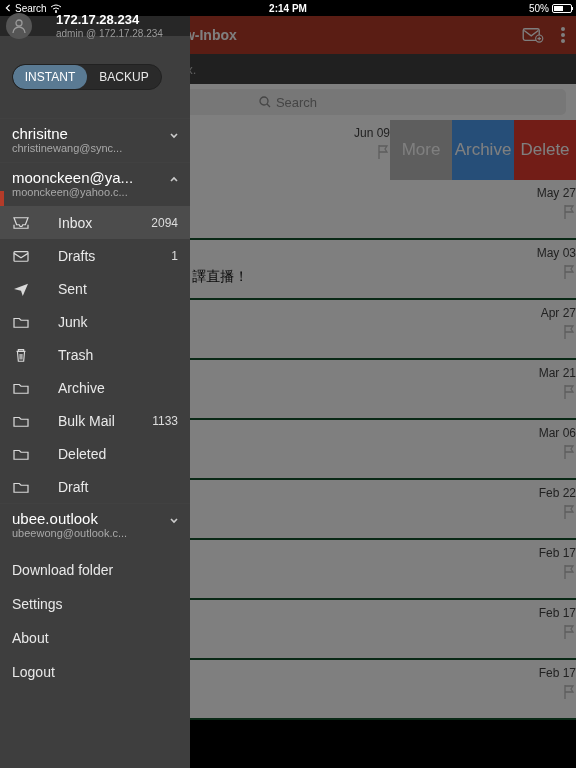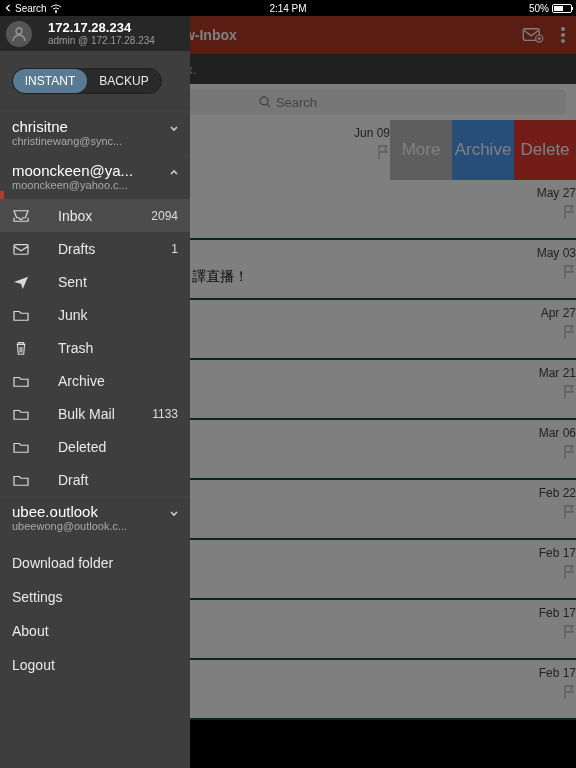--- a/index.html
+++ b/index.html
@@ -1,19 +1,19 @@
 <!DOCTYPE html>
 <html><head>
   <meta charset="utf-8">
   <style>
     *{margin:0;padding:0;box-sizing:border-box;font-family:-apple-system,Helvetica,Arial,sans-serif}
     html,body{width:576px;height:768px;overflow:hidden;background:#000}
     .status-bar{height:16px;background:#000;color:#fff;display:flex;align-items:center;justify-content:space-between;padding:0 4px;font-size:10px}
     .status-left,.status-right{display:flex;align-items:center;gap:3px}
-    .status-center{position:absolute;left:50%;transform:translateX(-50%);font-weight:400}
+    .status-center{position:absolute;left:50%;transform:translateX(-50%);font-weight:700}
     .wifi{display:inline-block;width:10px;height:8px}
     .batt{display:inline-block;width:20px;height:9px;border:1px solid #fff;border-radius:2px;position:relative}
     .batt::after{content:"";position:absolute;left:1px;top:1px;height:5px;width:9px;background:#fff}
     .batt::before{content:"";position:absolute;right:-2px;top:2px;width:1px;height:3px;background:#fff}
     .app{position:relative;width:576px;height:752px}
     .header{height:38px;background:#b43b29;display:flex;align-items:center;justify-content:space-between;padding:0 10px}
     .header-title{color:#fff;font-size:14px;font-weight:600}
     .header-icons{display:flex;align-items:center;gap:16px}
     .banner{height:30px;background:#414141;color:#b9b9b9;font-size:13px;display:flex;align-items:center;padding-left:10px}
     .search-wrap{height:36px;background:#fff;padding:5px 10px}
@@ -28,26 +28,26 @@
     .actions{display:flex}
     .action{width:62px;height:60px;display:flex;align-items:center;justify-content:center;color:#fff;font-size:17px}
     .a-more{background:#bcbcbc}
     .a-archive{background:#4d9df0}
     .a-delete{background:#e53a2f}
 
     
     .overlay{position:absolute;inset:0;background:rgba(0,0,0,.5)}
     .sidebar{position:absolute;top:0;left:0;width:190px;height:100%;background:#3e3e3e;color:#e9e9e9;font-size:14px;display:flex;flex-direction:column}
     .side-red{position:absolute;left:0;top:175px;width:4px;height:34px;background:#b43b29}
-    .sb-header{height:35px;background:#272727;display:flex;align-items:center;gap:16px;padding:0 6px}
+    .sb-header{height:20px;background:#272727;display:flex;align-items:center;gap:24px;padding:0 6px}
     .avatar{width:26px;height:26px;border-radius:50%;background:#555;display:flex;align-items:center;justify-content:center}
     .sb-ip{display:flex;flex-direction:column;line-height:1.1}
     .ip{font-size:13px;font-weight:700;color:#fff}
     .sub{font-size:10px;color:#9b9b9b}
-    .tabs{padding:17px 12px}
+    .tabs{padding:28px 12px}
     .pill{display:flex;width:150px;height:26px;border:1px solid #212121;border-radius:20px;overflow:hidden;background:#2a2a2a}
     .pill div{flex:1;display:flex;align-items:center;justify-content:center;font-size:12px}
     .pill .active{background:#5a7a93;color:#fff;border-radius:20px}
     .acct{padding:6px 12px 8px;position:relative;border-top:1px solid #4a4a4a40}
     .acct .name{font-size:15px;color:#fff}
     .acct .mail{font-size:11px;color:#a9a9a9}
     .chev{position:absolute;right:10px;top:10px;color:#ccc}
     .folders{}
     .folder{height:33px;display:flex;align-items:center;padding:0 12px;gap:28px;position:relative}
     .folder.selected{background:#4c4c4c}

